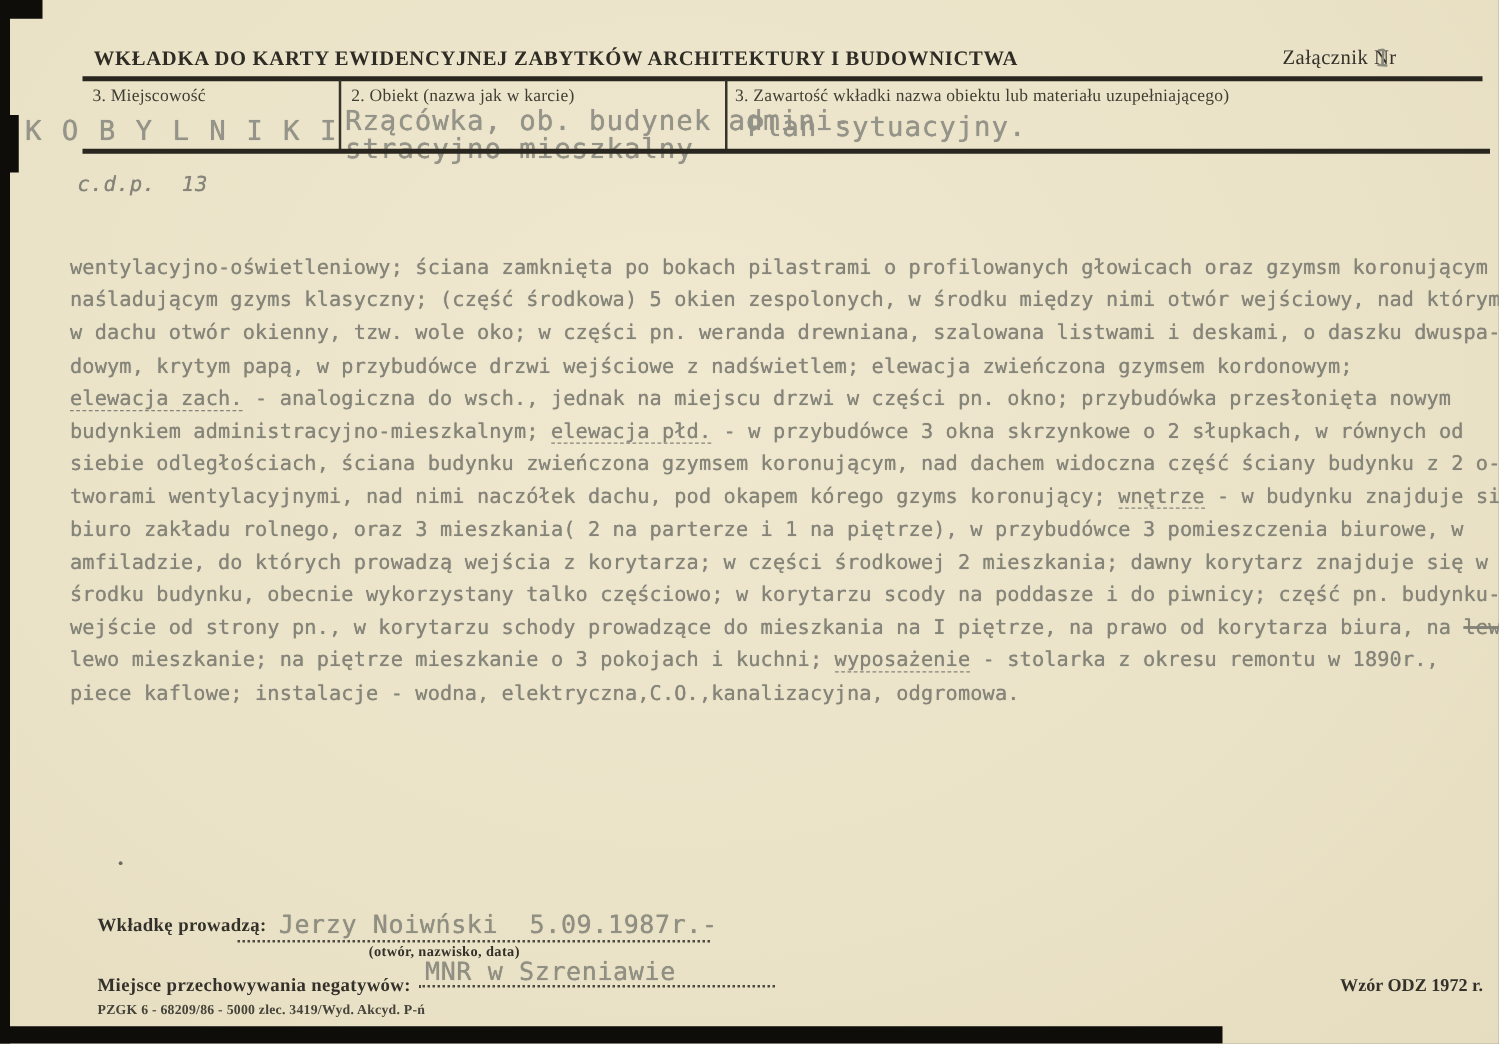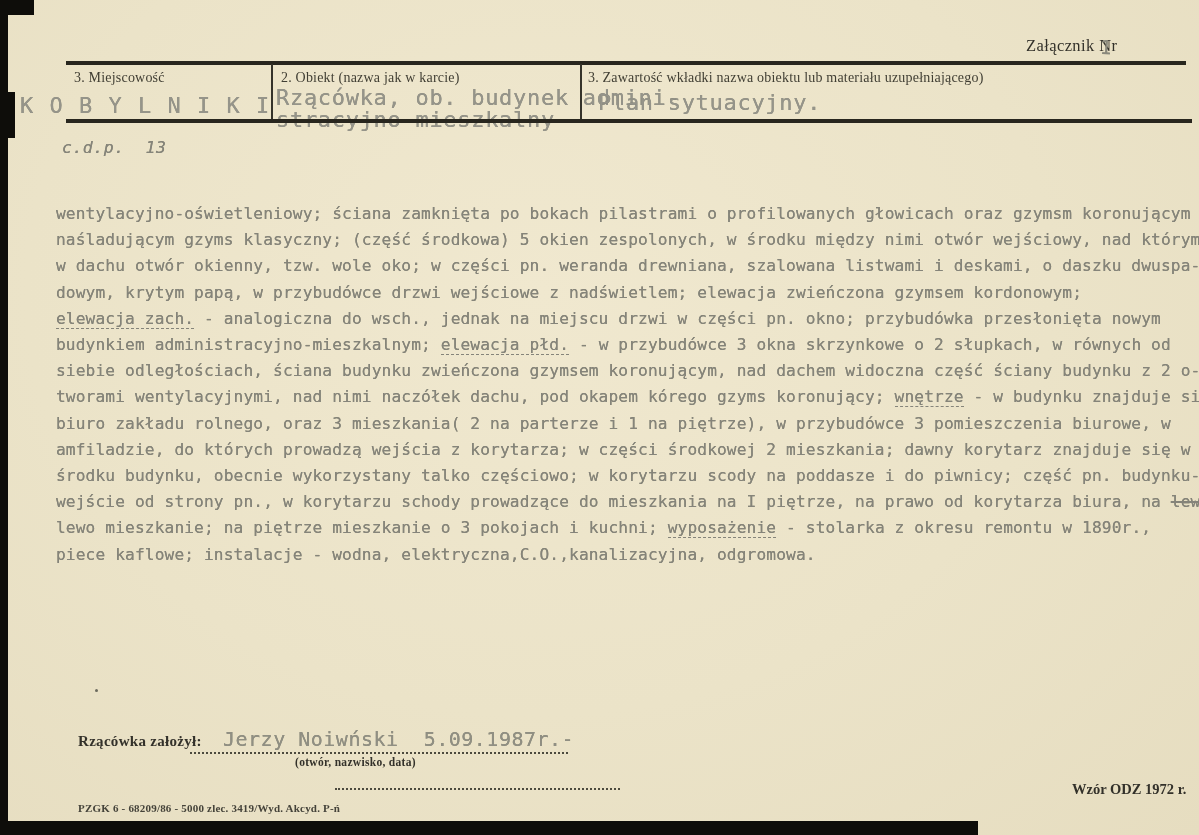--- a/index.html
+++ b/index.html
@@ -42,20 +42,21 @@
 </head>
 <body>
 
 <div id="page">
 
   <div class="abs artifact" style="left:0;top:0;width:8px;height:835px;"></div>
   <div class="abs artifact" style="left:0;top:0;width:34px;height:15px;"></div>
   <div class="abs artifact" style="left:0;top:92px;width:15px;height:46px;"></div>
   <div class="abs artifact" style="left:0;top:821px;width:978px;height:14px;"></div>
 
+  <div class="abs title" style="left:75px;top:37px;">WKŁADKA DO KARTY EWIDENCYJNEJ ZABYTKÓW ARCHITEKTURY I BUDOWNICTWA</div>
   <div class="abs zal" style="left:990px;top:36px;margin-left:36px;">Załącznik Nr</div>
   <div class="abs mono zal-num" style="left:1100px;top:36px;">1</div>
 
   <div class="abs rule" style="left:66px;top:61px;width:1120px;height:3.5px;"></div>
 
   <div class="abs th" style="left:74px;top:70px;">3. Miejscowość</div>
   <div class="abs th" style="left:281px;top:70px;">2. Obiekt (nazwa jak w karcie)</div>
   <div class="abs th" style="left:588px;top:70px;">3. Zawartość wkładki nazwa obiektu lub materiału uzupełniającego)</div>
 
   <div class="abs mono tval" style="left:20px;top:95px;letter-spacing:1.5px;">K O B Y L N I K I</div>
@@ -64,24 +65,26 @@
   <div class="abs mono tval" style="left:598px;top:92px;">Plan sytuacyjny.</div>
 
   <div class="abs vline" style="left:271px;top:64px;height:57px;"></div>
   <div class="abs vline" style="left:580px;top:64px;height:57px;"></div>
   <div class="abs rule" style="left:66px;top:119px;width:1126px;height:3.5px;"></div>
 
   <div class="abs mono cdp" style="left:62px;top:138px;font-style:italic;"><span>c.d.p.</span>&nbsp;&nbsp;<span>13</span></div>
 
   <div class="abs mono" id="body-text"><div class="tw-line"><span>wentylacyjno-oświetleniowy; ściana zamknięta po bokach pilastrami o profilowanych głowicach oraz gzymsm koronującym</span></div><div class="tw-line"><span>naśladującym gzyms klasyczny; (część środkowa) 5 okien zespolonych, w środku między nimi otwór wejściowy, nad którym</span></div><div class="tw-line"><span>w dachu otwór okienny, tzw. wole oko; w części pn. weranda drewniana, szalowana listwami i deskami, o daszku dwuspa-</span></div><div class="tw-line"><span>dowym, krytym papą, w przybudówce drzwi wejściowe z nadświetlem; elewacja zwieńczona gzymsem kordonowym;</span></div><div class="tw-line"><span class="u">elewacja zach.</span><span> - analogiczna do wsch., jednak na miejscu drzwi w części pn. okno; przybudówka przesłonięta nowym</span></div><div class="tw-line"><span>budynkiem administracyjno-mieszkalnym; </span><span class="u">elewacja płd.</span><span> - w przybudówce 3 okna skrzynkowe o 2 słupkach, w równych od</span></div><div class="tw-line"><span>siebie odległościach, ściana budynku zwieńczona gzymsem koronującym, nad dachem widoczna część ściany budynku z 2 o-</span></div><div class="tw-line"><span>tworami wentylacyjnymi, nad nimi naczółek dachu, pod okapem kórego gzyms koronujący; </span><span class="u">wnętrze</span><span> - w budynku znajduje si</span></div><div class="tw-line"><span>biuro zakładu rolnego, oraz 3 mieszkania( 2 na parterze i 1 na piętrze), w przybudówce 3 pomieszczenia biurowe, w</span></div><div class="tw-line"><span>amfiladzie, do których prowadzą wejścia z korytarza; w części środkowej 2 mieszkania; dawny korytarz znajduje się w</span></div><div class="tw-line"><span>środku budynku, obecnie wykorzystany talko częściowo; w korytarzu scody na poddasze i do piwnicy; część pn. budynku-</span></div><div class="tw-line"><span>wejście od strony pn., w korytarzu schody prowadzące do mieszkania na I piętrze, na prawo od korytarza biura, na </span><span class="s">lew</span></div><div class="tw-line"><span>lewo mieszkanie; na piętrze mieszkanie o 3 pokojach i kuchni; </span><span class="u">wyposażenie</span><span> - stolarka z okresu remontu w 1890r.,</span></div><div class="tw-line"><span>piece kaflowe; instalacje - wodna, elektryczna,C.O.,kanalizacyjna, odgromowa.</span></div></div>
 
-  <div class="abs flabel" style="left:78px;top:733px;">Rzącówka założył:</div>
+  <div class="abs flabel" style="left:78px;top:733px;">Wkładkę prowadzą:</div>
   <div class="abs dotline" style="left:190px;top:727px;width:378px;height:25px;"></div>
   <div class="abs mono ftyped" style="left:203px;top:727px;margin-left:20px;">Jerzy Noiwński  5.09.1987r.-</div>
   <div class="abs fhint" style="left:295px;top:756px;">(otwór, nazwisko, data)</div>
 
+  <div class="abs mono ftyped" style="left:340px;top:765px;">MNR w Szreniawie</div>
   <div class="abs dotline" style="left:335px;top:765px;width:285px;height:23px;"></div>
+  <div class="abs flabel" style="left:78px;top:781px;">Miejsce przechowywania negatywów:</div>
 
   <div class="abs wzor" style="left:1072px;top:781px;">Wzór ODZ 1972 r.</div>
   <div class="abs smallprint" style="left:78px;top:802px;">PZGK 6 - 68209/86 - 5000  zlec. 3419/Wyd. Akcyd. P-ń</div>
 
   <div class="abs" style="left:95px;top:689px;width:3px;height:3px;background:#6b6a5e;border-radius:50%;"></div>
 </div>
 
 </body></html>

